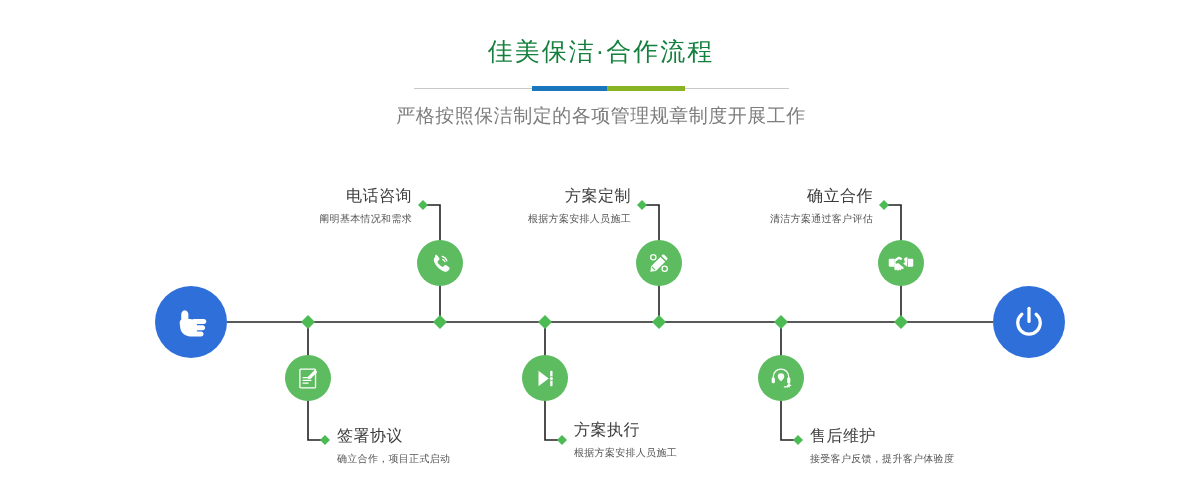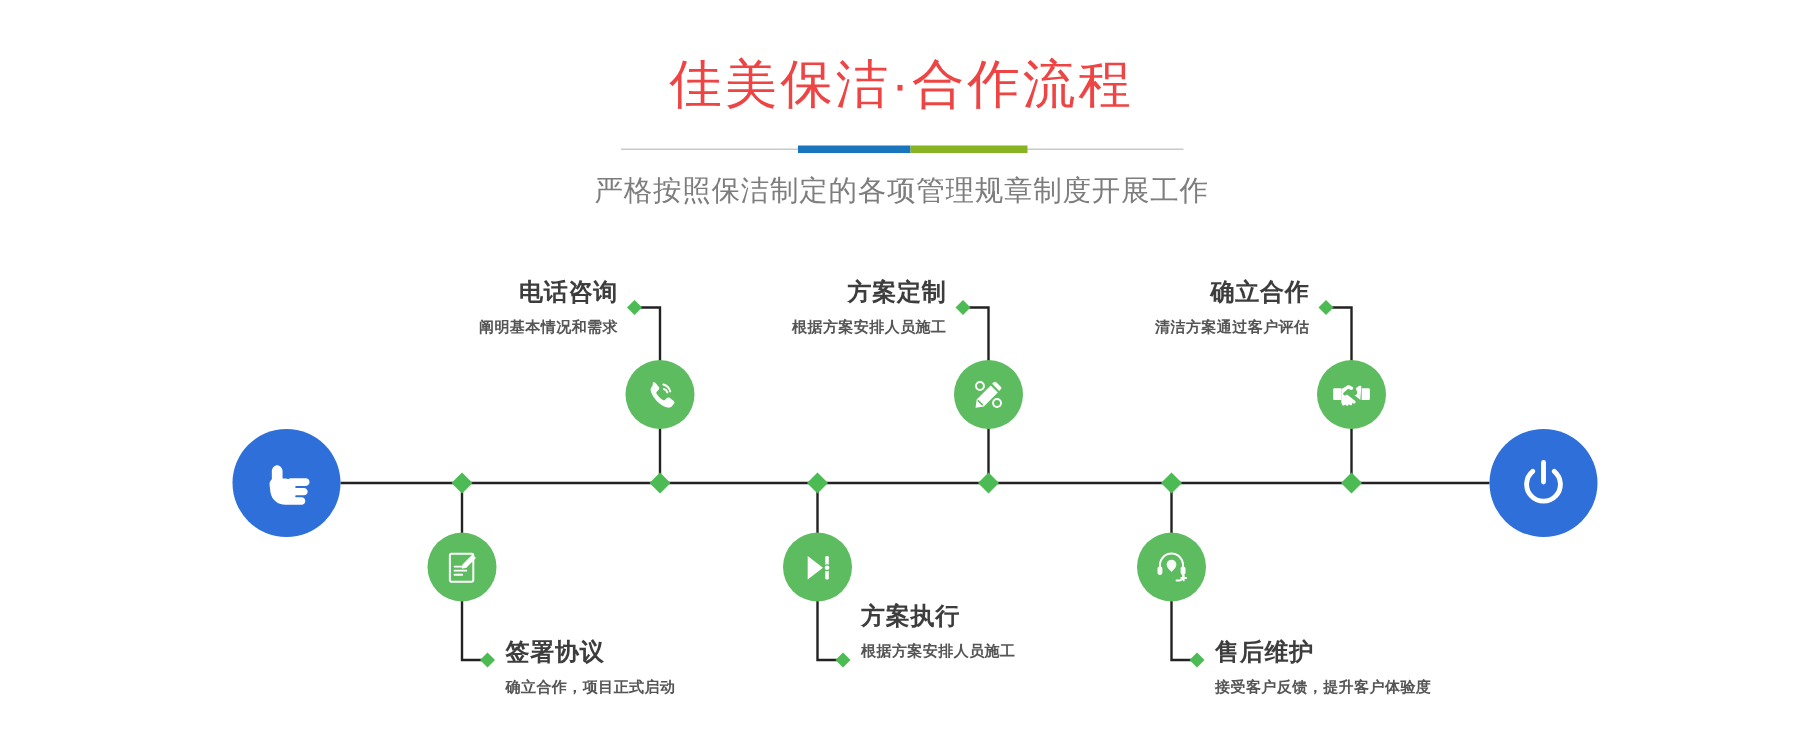--- a/index.html
+++ b/index.html
@@ -23,24 +23,24 @@
   .header {
     position: absolute;
     left: 0;
     top: 0;
     width: 1202px;
     text-align: center;
   }
   .page-title {
     margin: 0;
     padding-top: 38px;
-    font-size: 35px;
+    font-size: 25px;
     font-weight: 500;
     letter-spacing: 2px;
-    color: #ef4444;
+    color: #15803d;
     line-height: 1.1;
   }
   .divider {
     position: relative;
     width: 375px;
     height: 10px;
     margin: 18px auto 0 auto;
   }
   .divider .rule {
     position: absolute;
@@ -74,21 +74,20 @@
     letter-spacing: 0.5px;
   }
 
   
   .flow {
     position: absolute;
     left: 0;
     top: 0;
     width: 1202px;
     height: 502px;
-    font-weight: bold;
   }
   .flow-svg {
     position: absolute;
     left: 0;
     top: 0;
   }
 
   
   .endpoint {
     position: absolute;
@@ -275,21 +274,21 @@
     <div class="step-label top" style="right:329px; top:186px;">
       <div class="title">确立合作</div>
       <div class="desc">清洁方案通过客户评估</div>
     </div>
 
     <div class="step-label bottom" style="left:337px; top:426px;">
       <div class="title">签署协议</div>
       <div class="desc">确立合作，项目正式启动</div>
     </div>
 
-    <div class="step-label bottom" style="left:574px; top:402px;">
+    <div class="step-label bottom" style="left:574px; top:420px;">
       <div class="title">方案执行</div>
       <div class="desc">根据方案安排人员施工</div>
     </div>
 
     <div class="step-label bottom" style="left:810px; top:426px;">
       <div class="title">售后维护</div>
       <div class="desc">接受客户反馈，提升客户体验度</div>
     </div>
 
   </div>

